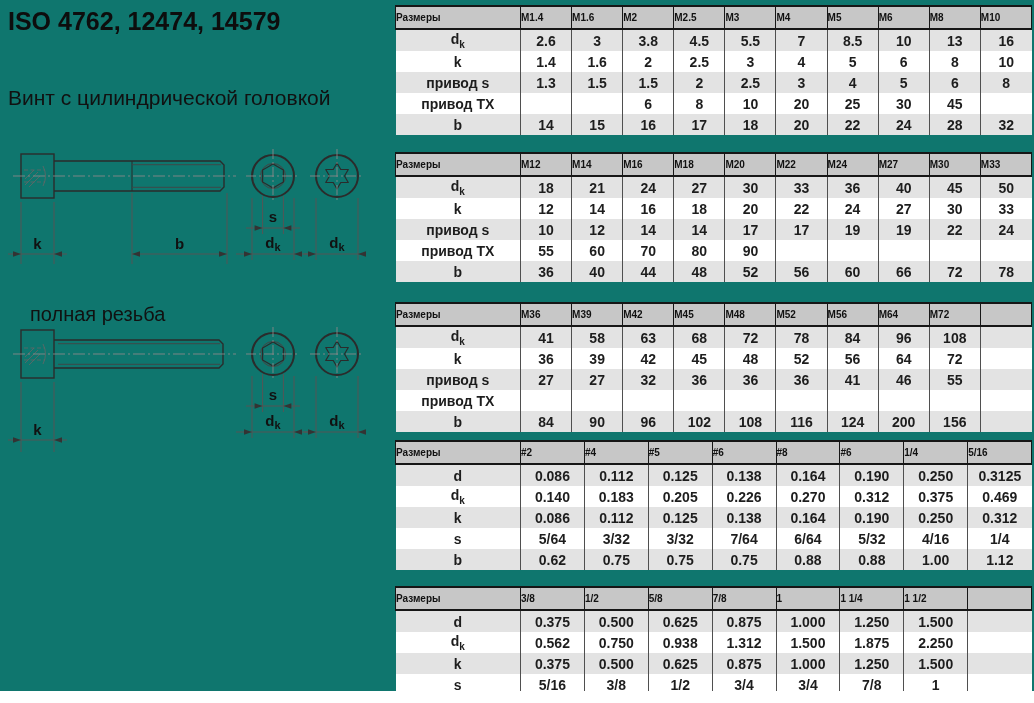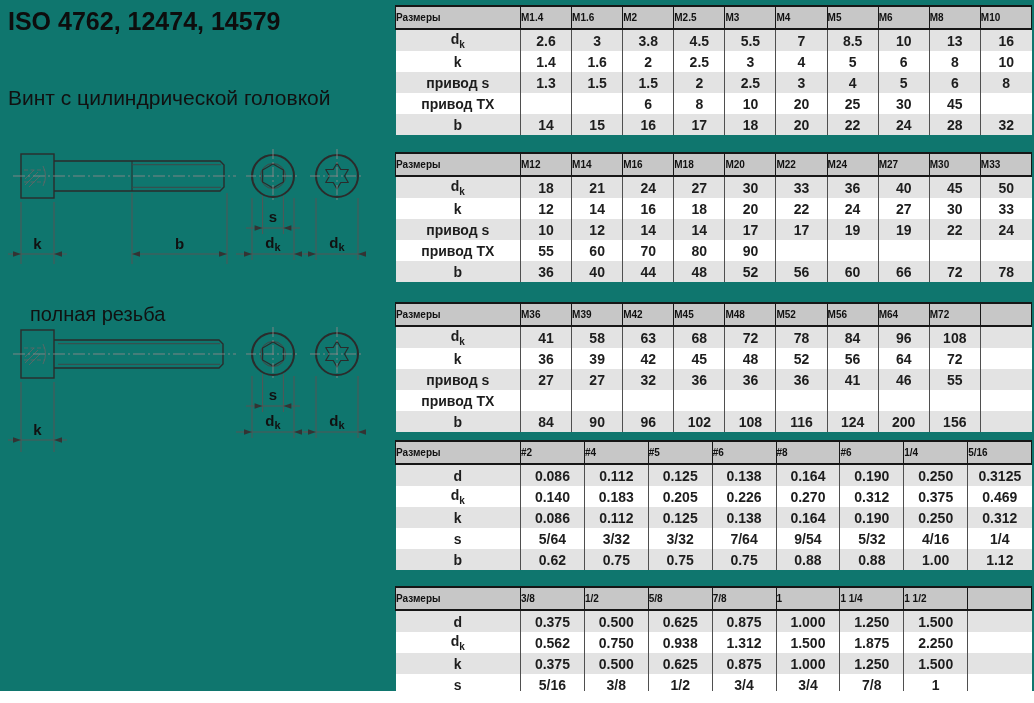--- a/index.html
+++ b/index.html
@@ -542,21 +542,21 @@
             <td>0.190</td>
             <td>0.250</td>
             <td>0.312</td>
           </tr>
           <tr>
             <td><span>s</span></td>
             <td>5/64</td>
             <td>3/32</td>
             <td>3/32</td>
             <td>7/64</td>
-            <td>9/54</td>
+            <td>6/64</td>
             <td>5/32</td>
             <td>4/16</td>
             <td>1/4</td>
           </tr>
           <tr>
             <td><span>b</span></td>
             <td>0.62</td>
             <td>0.75</td>
             <td>0.75</td>
             <td>0.75</td>

